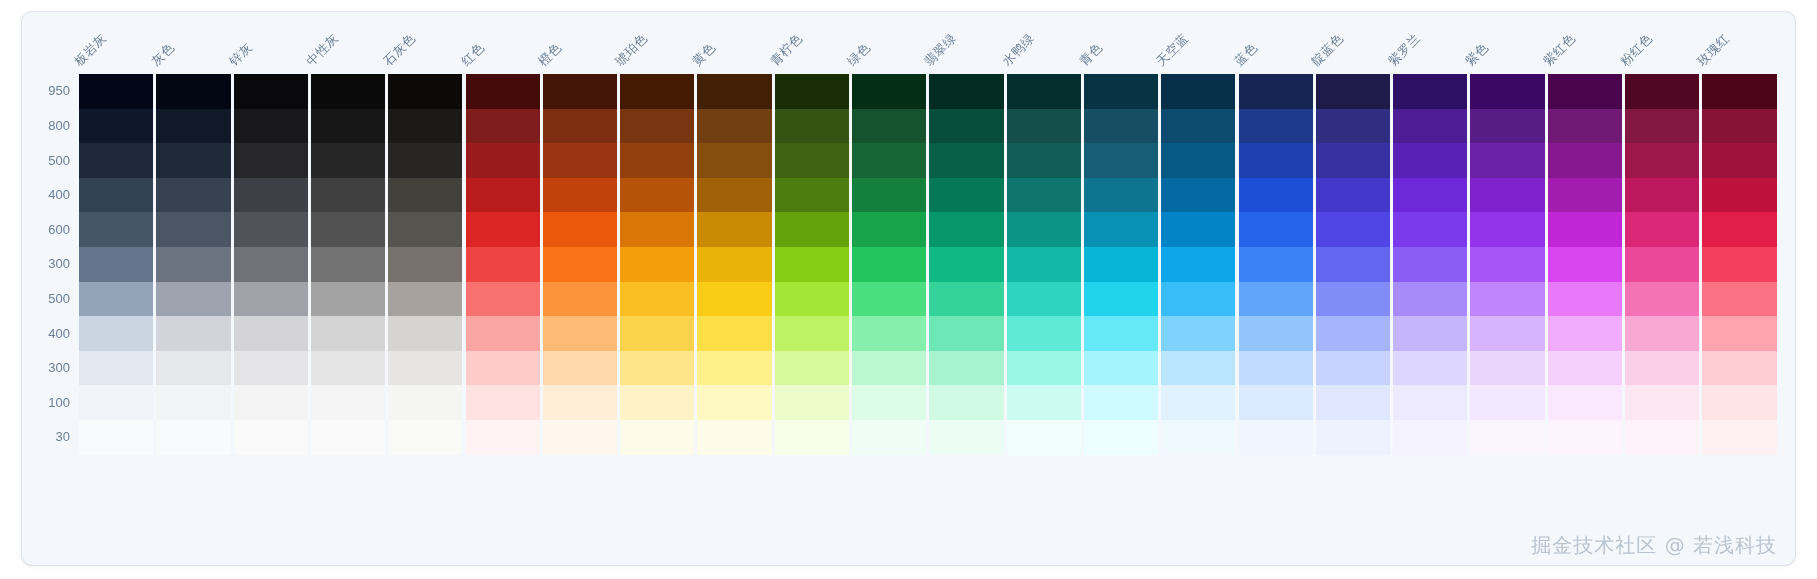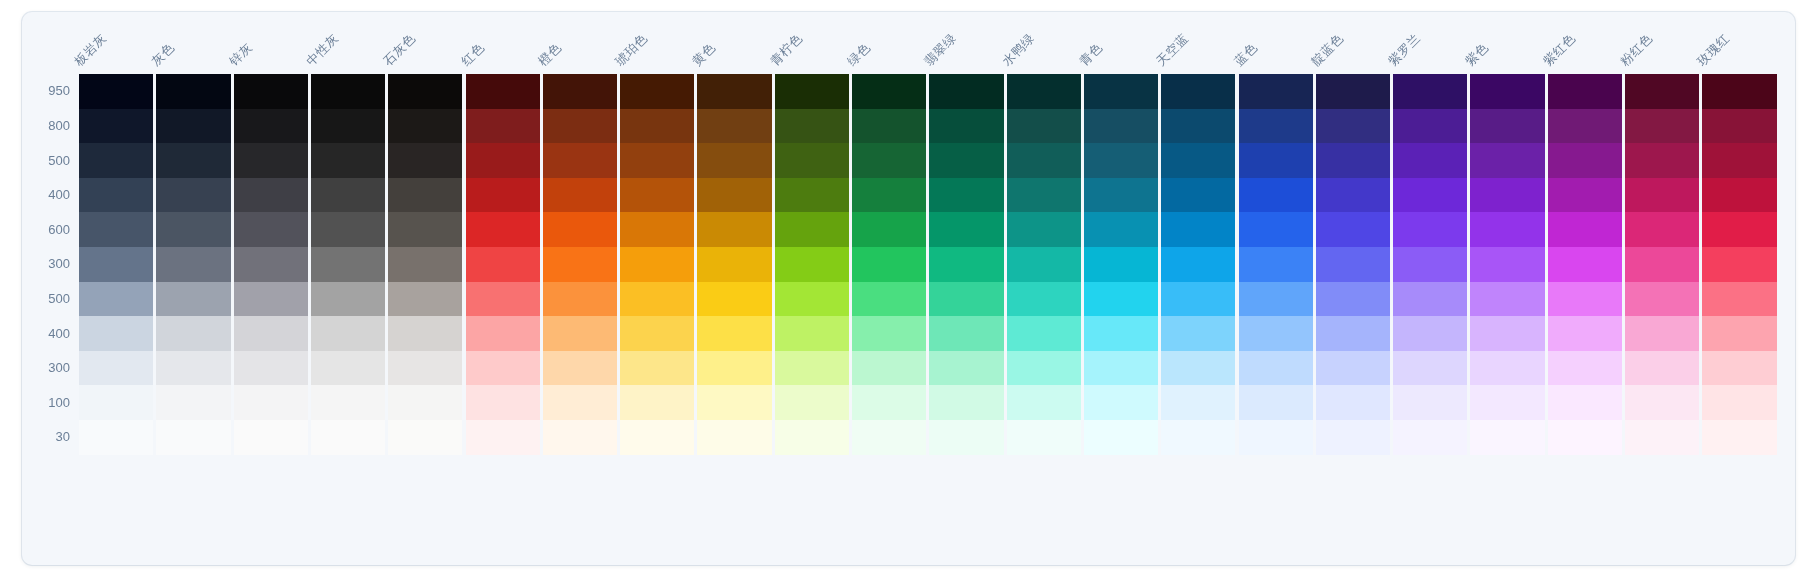--- a/index.html
+++ b/index.html
@@ -410,14 +410,15 @@
       <div class="swatch" title="玫瑰红 700 #be123c" style="left: 1623.3px; top: 103.8px; width: 74.3px; height: 34.6px; background: rgb(190, 18, 60);"></div>
       <div class="swatch" title="玫瑰红 600 #e11d48" style="left: 1623.3px; top: 138.4px; width: 74.3px; height: 34.6px; background: rgb(225, 29, 72);"></div>
       <div class="swatch" title="玫瑰红 500 #f43f5e" style="left: 1623.3px; top: 173px; width: 74.3px; height: 34.6px; background: rgb(244, 63, 94);"></div>
       <div class="swatch" title="玫瑰红 400 #fb7185" style="left: 1623.3px; top: 207.6px; width: 74.3px; height: 34.6px; background: rgb(251, 113, 133);"></div>
       <div class="swatch" title="玫瑰红 300 #fda4af" style="left: 1623.3px; top: 242.2px; width: 74.3px; height: 34.6px; background: rgb(253, 164, 175);"></div>
       <div class="swatch" title="玫瑰红 200 #fecdd3" style="left: 1623.3px; top: 276.8px; width: 74.3px; height: 34.6px; background: rgb(254, 205, 211);"></div>
       <div class="swatch" title="玫瑰红 100 #ffe4e6" style="left: 1623.3px; top: 311.4px; width: 74.3px; height: 34.6px; background: rgb(255, 228, 230);"></div>
       <div class="swatch" title="玫瑰红 50 #fff1f2" style="left: 1623.3px; top: 346px; width: 74.3px; height: 34.6px; background: rgb(255, 241, 242);"></div>
     </div>
 
+  <div id="watermark">掘金技术社区 @ 若浅科技</div>
 
 </div>
 
 </body></html>

